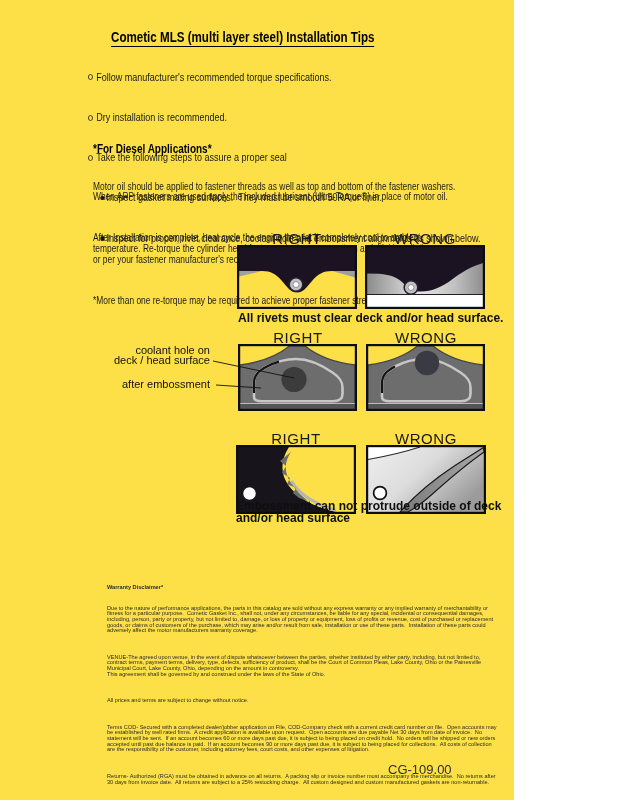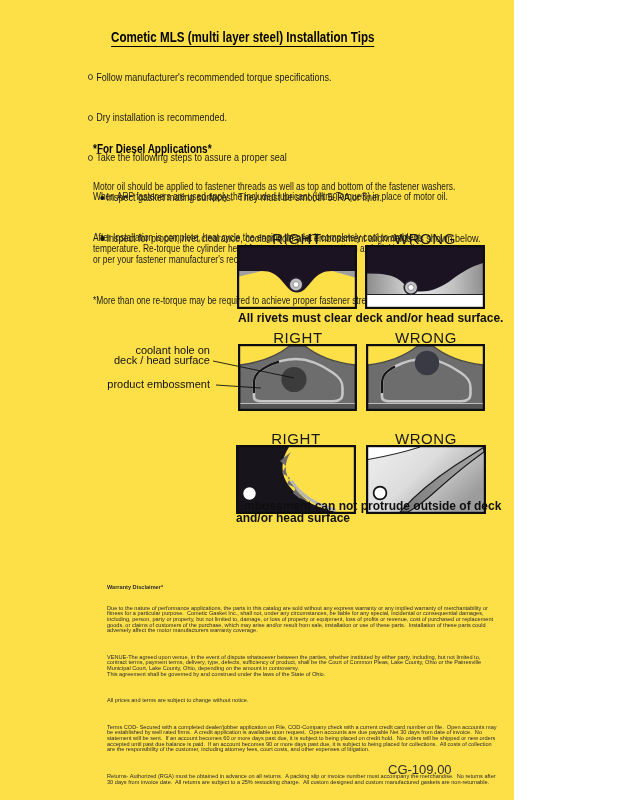--- a/index.html
+++ b/index.html
@@ -92,21 +92,21 @@
     <rect x="1.1" y="1.1" width="117.8" height="61.8" fill="none" stroke="#0d0d0d" stroke-width="2.2"></rect>
   </svg>
 
   <div class="abs fig-caption" style="left:238px;top:313px">All rivets must clear deck and/or head surface.</div>
 
   <div class="abs fig-label" style="left:238px;top:329px">RIGHT</div>
   <div class="abs fig-label" style="left:366px;top:329px">WRONG</div>
 
   <div class="abs callout" style="left:90px;top:345px">coolant hole on
 deck / head surface</div>
-  <div class="abs callout" style="left:90px;top:379px">product embossment</div>
+  <div class="abs callout" style="left:90px;top:379px">after embossment</div>
 
   <svg class="abs dg" style="left:238px;top:344px" width="119" height="67" viewBox="0 0 119 67">
     <path d="M2,21 C22,18.5 39,12 51.5,2 L67,2 C79.5,12 96,18.5 117,21 L117,65 L2,65 Z" fill="#6d6d6d" stroke="#474747" stroke-width="1.3"></path>
     <rect x="2" y="59.5" width="115" height="5.5" fill="#555555"></rect>
     <line x1="2" y1="59.5" x2="117" y2="59.5" stroke="#bdbdbd" stroke-width="1.2"></line>
     <path d="M16,53 L16,39 C16,31 20.5,27 29,22.5 C39,17.3 49,15 58,15 C69,15 83,20.5 94.5,28.5 C102,33.5 104.5,37.5 104.5,43.5 L104.5,50 C104.5,55 101,57.2 95,57.2 L24,57.2 C18.5,57.2 16,55.8 16,53 Z" fill="none" stroke="#c6c6c6" stroke-width="2.6"></path>
     <path d="M16,49 L16,39 C16,31 20.5,27 29,22.5 C33,20.4 37,18.8 41,17.6" fill="none" stroke="#141414" stroke-width="2.2"></path>
     <circle cx="56" cy="35.5" r="12.6" fill="#3c3c3c"></circle>
     <rect x="1.1" y="1.1" width="116.8" height="64.8" fill="none" stroke="#0d0d0d" stroke-width="2.2"></rect>
   </svg>

